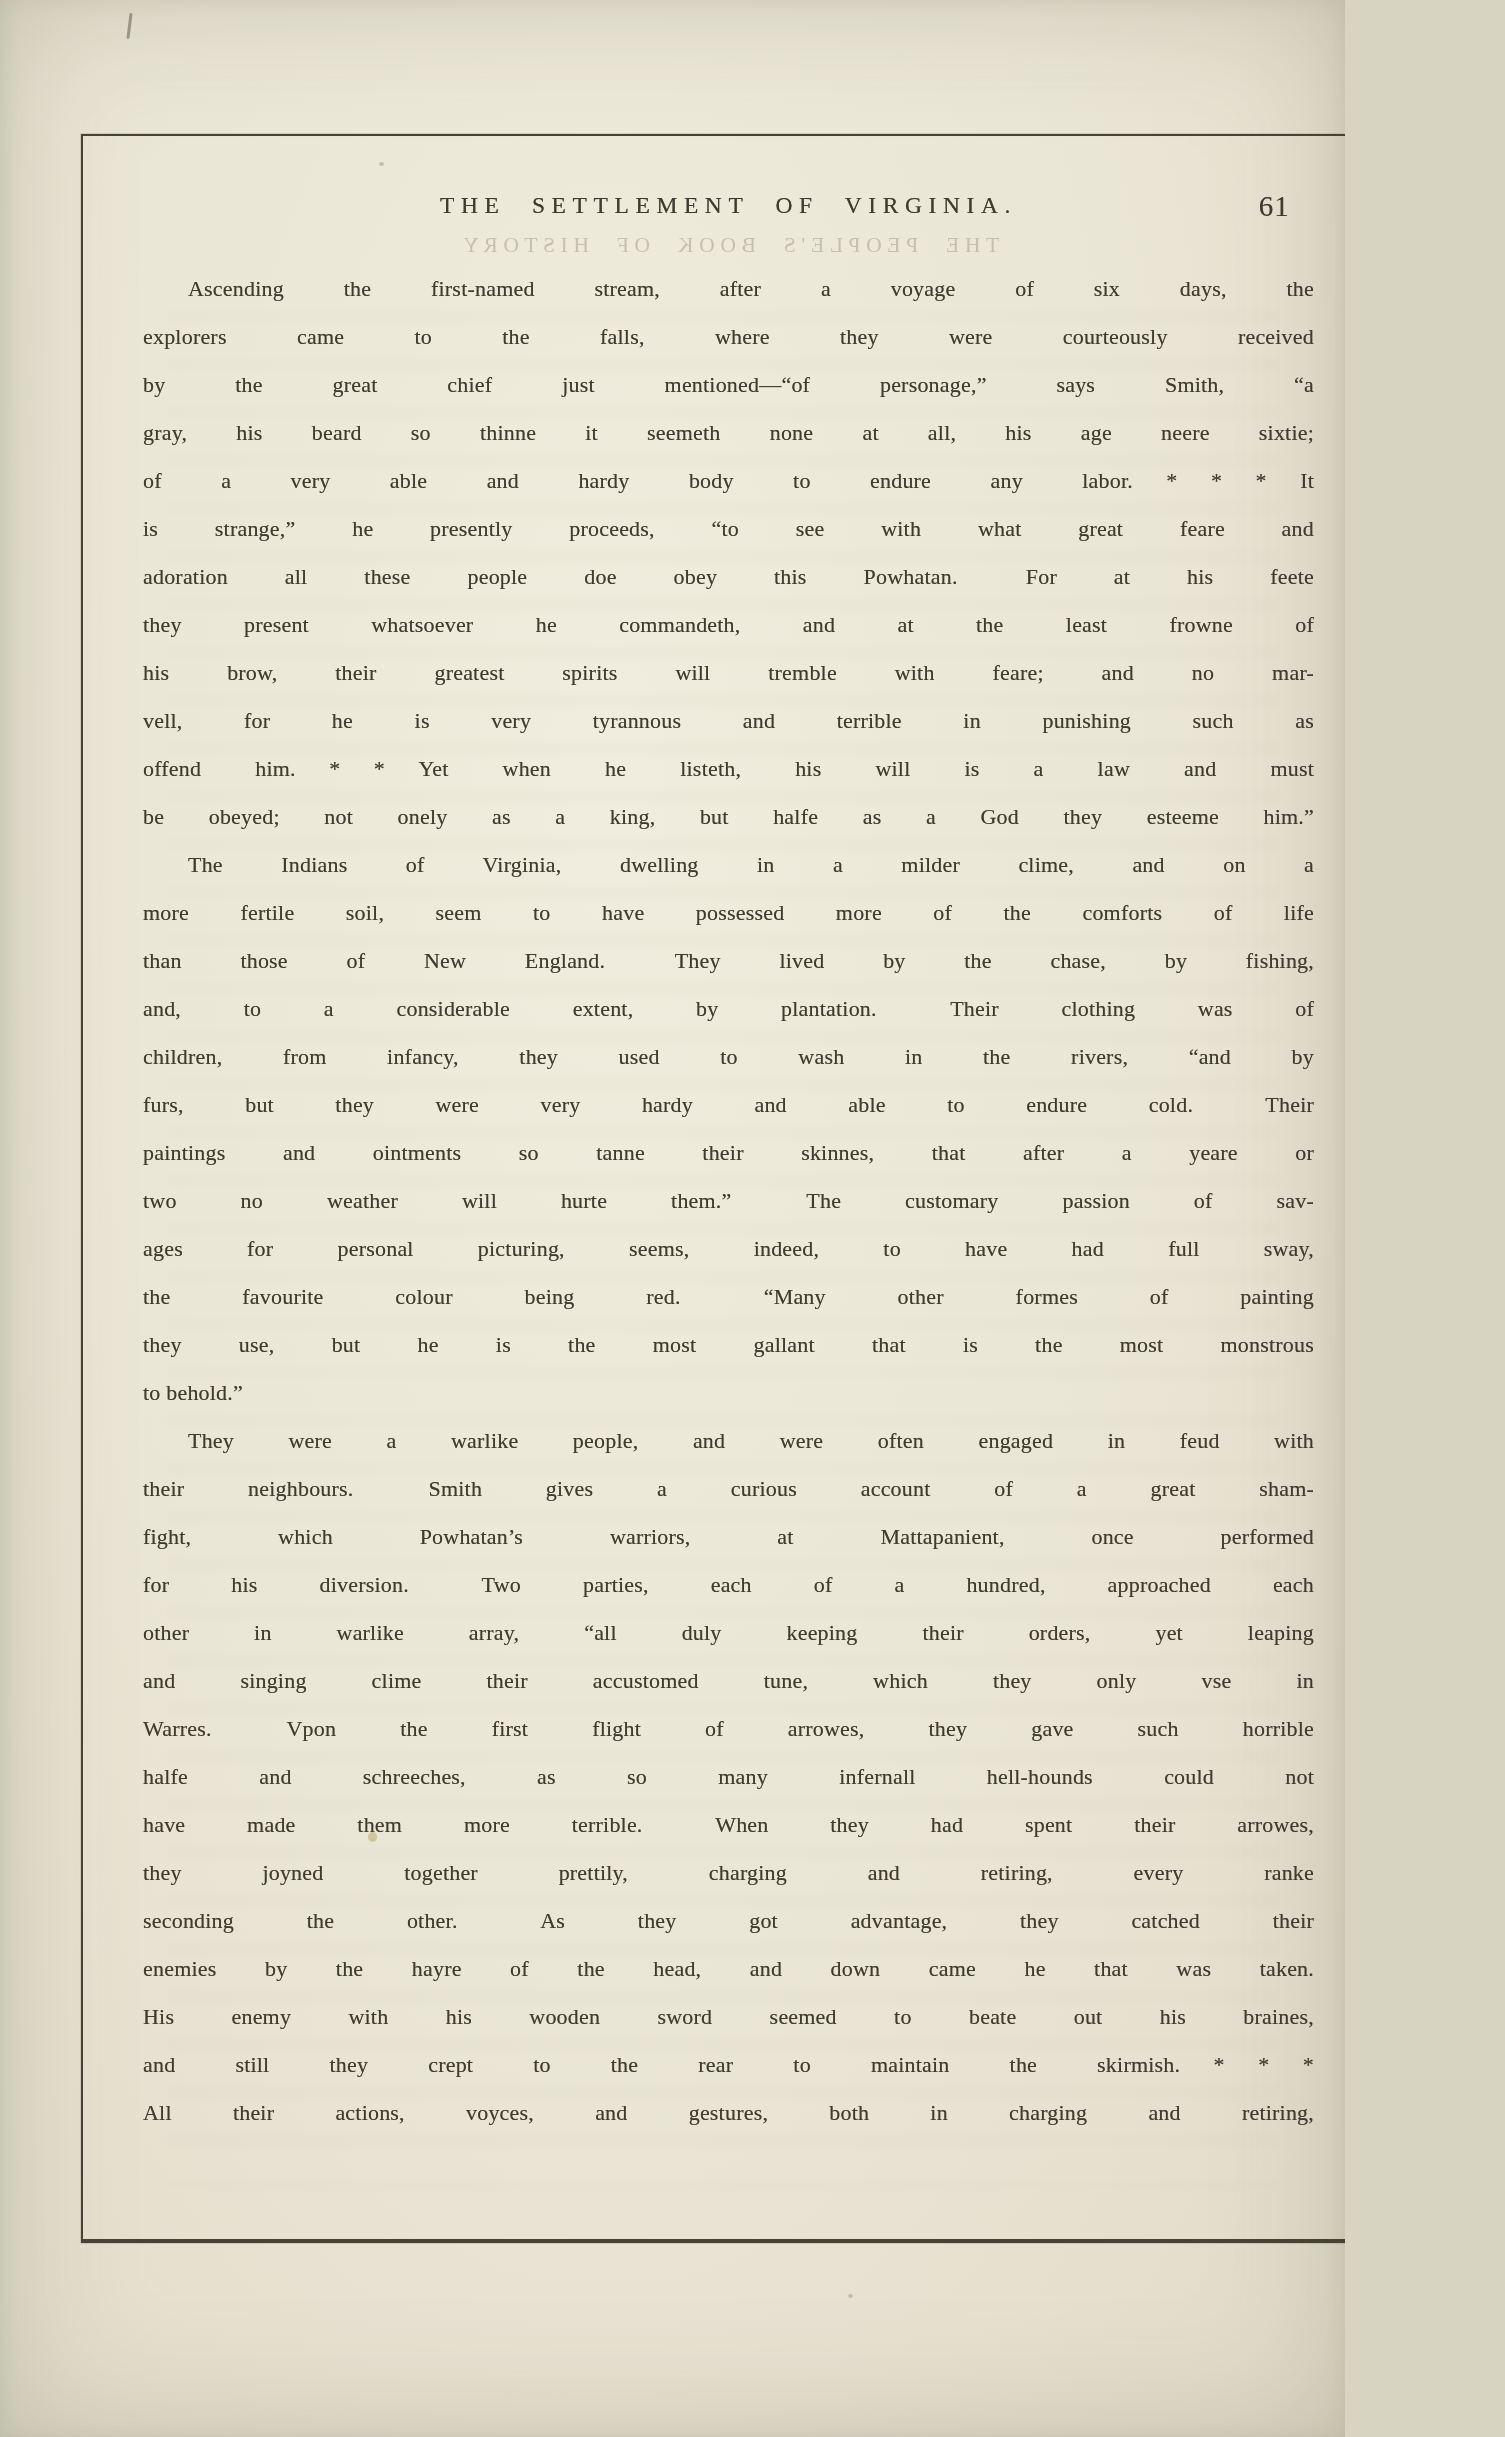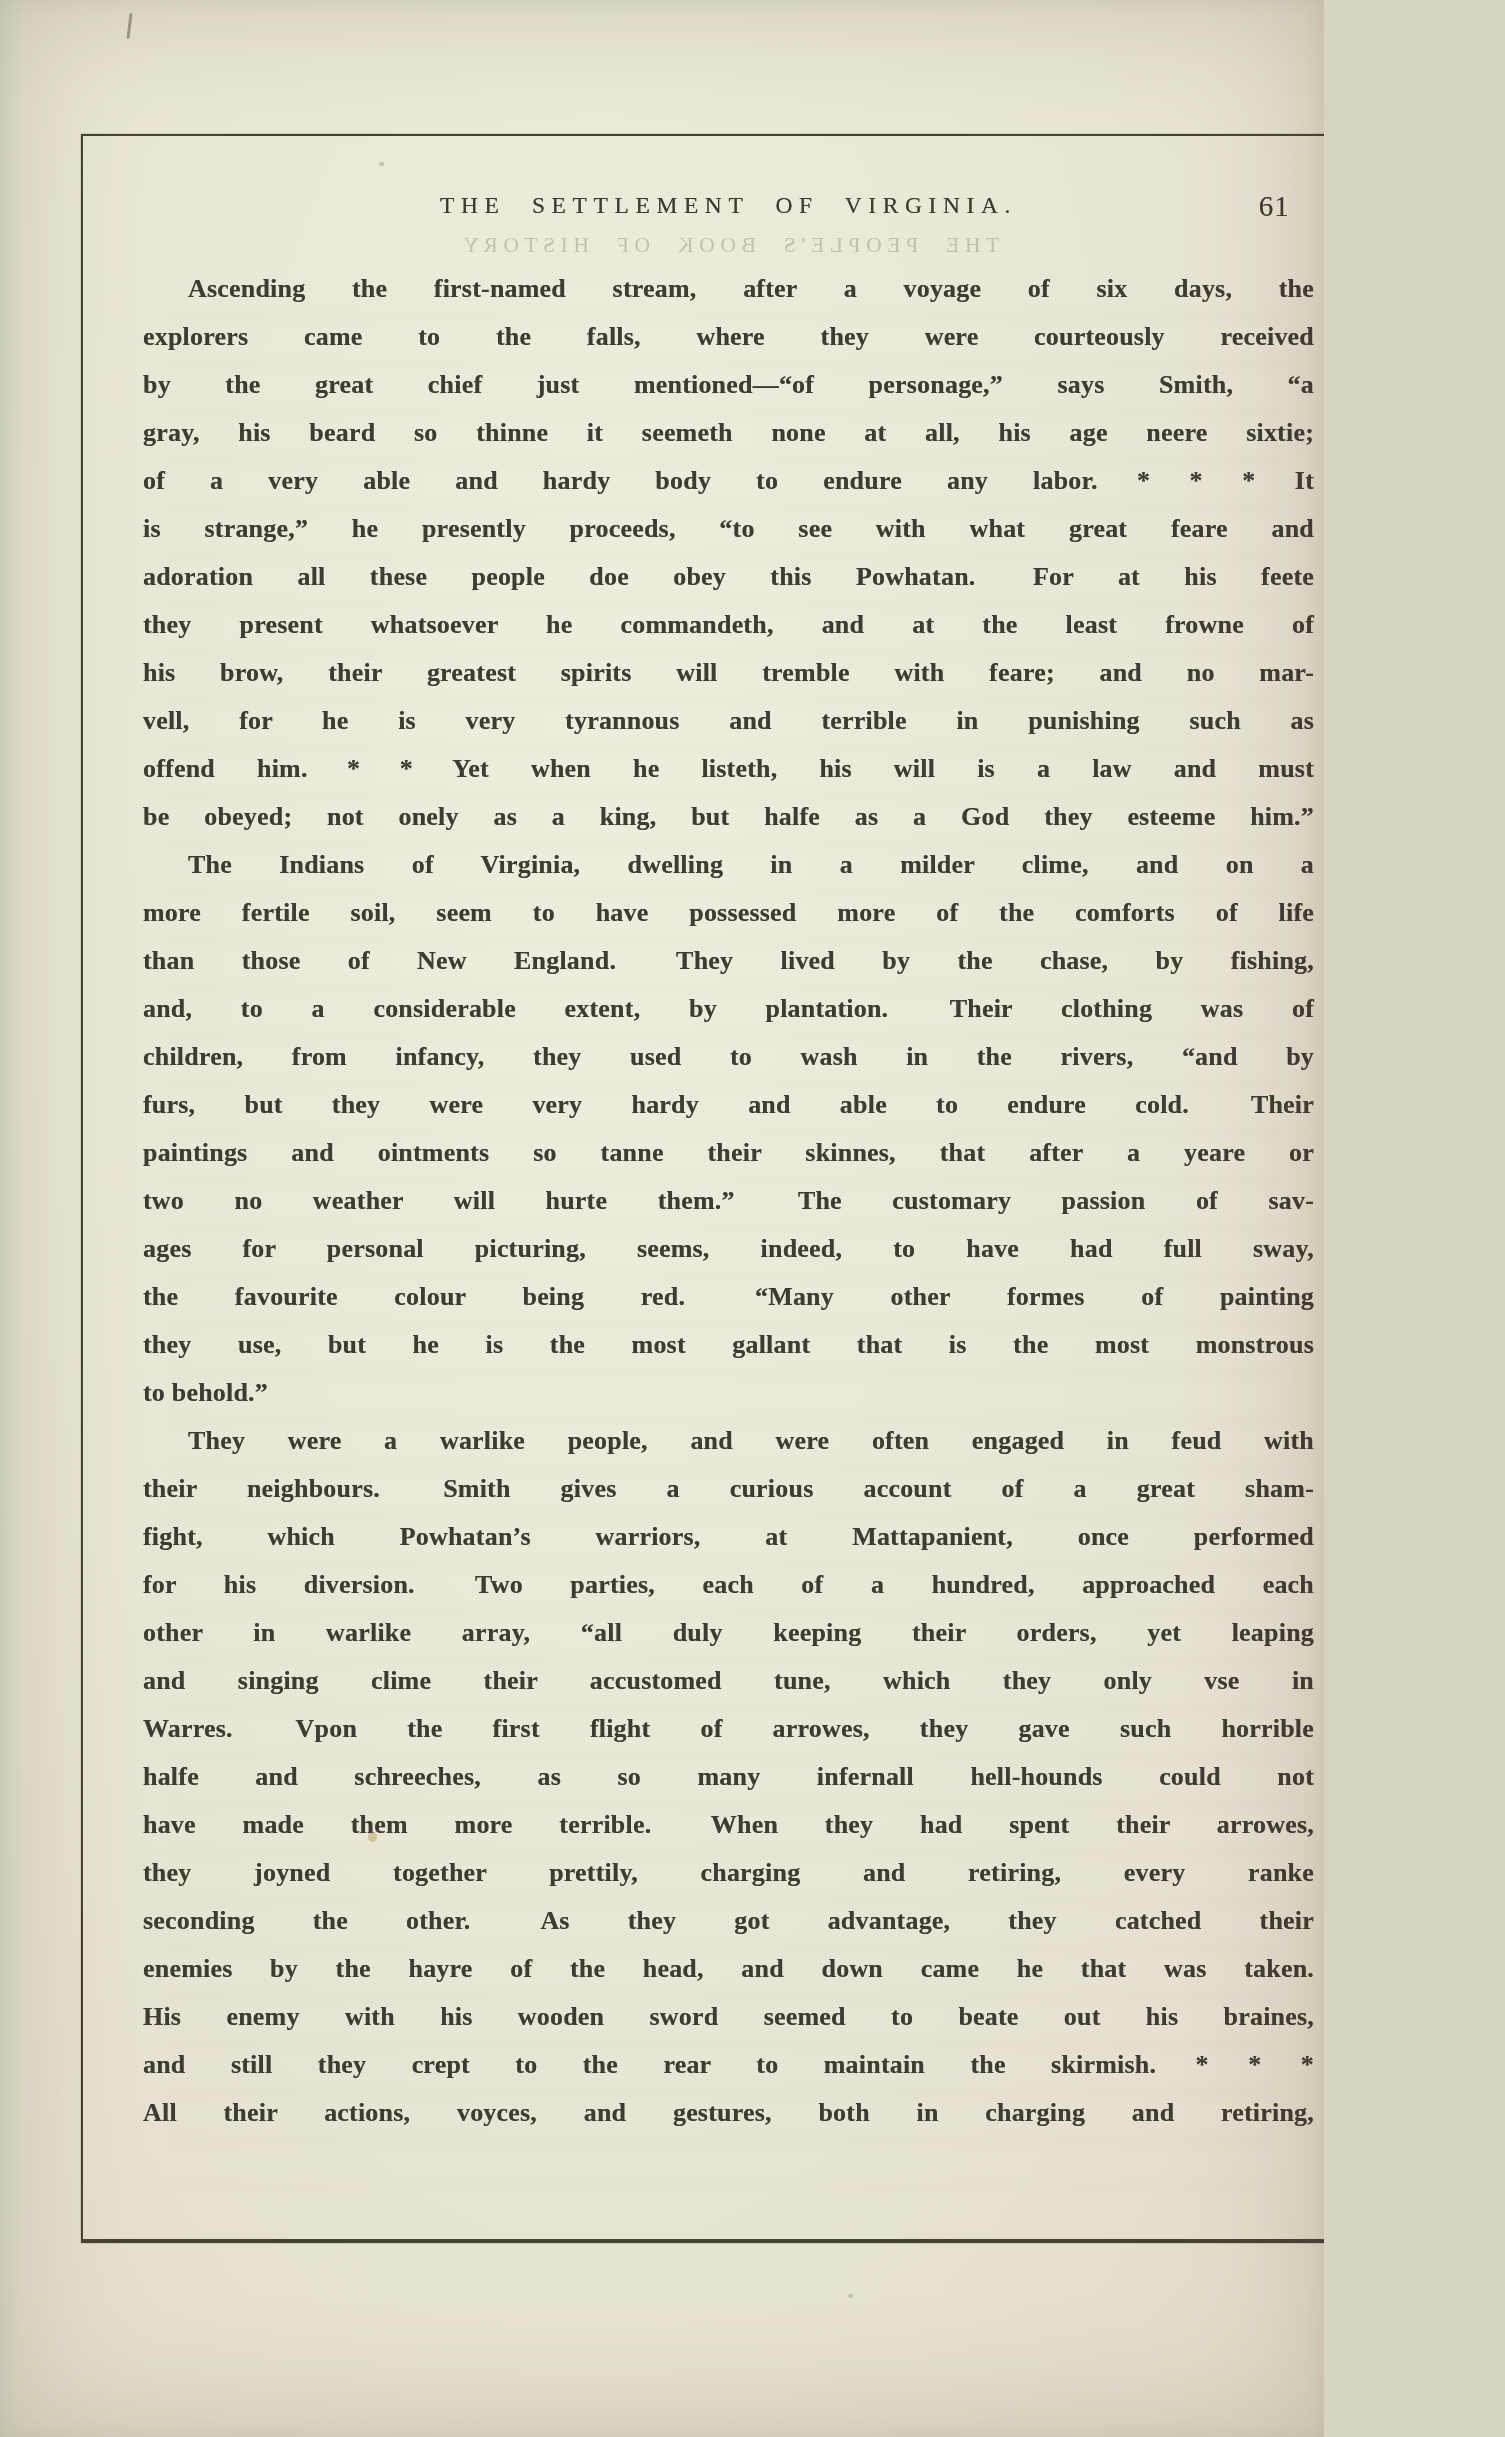--- a/index.html
+++ b/index.html
@@ -7,20 +7,21 @@
   }
   html,body{margin:0;padding:0;}
   body{width:1506px;height:2438px;background:#d8d4c2;font-family:"Liberation Serif","DejaVu Serif",serif;}
   .scan{
     position:relative;width:1324px;height:2438px;overflow:hidden;
     background:
       linear-gradient(90deg, rgba(214,224,203,.55) 0px, rgba(214,224,203,0) 24.4px),
       linear-gradient(270deg, rgba(226,216,196,.5) 0px, rgba(226,216,196,0) 38px),
       radial-gradient(ellipse at 45% 32%, #f0edde 0%, var(--paper) 52%, #e0dbc8 100%);
     box-shadow: inset 0 0 132px rgba(120,112,90,.28), inset 0 0 19px rgba(125,118,95,.12);
+    padding-left: 21px;
   }
   
   .frame{
     position:absolute;left:81px;top:134px;width:1275px;height:2109px;
     border-style:solid;border-color:var(--frame);
     border-width:2.8px 1.9px 4.7px 2.8px;
     box-sizing:border-box;
     box-shadow: 0 0 0 0.9px rgba(70,66,52,.15);
   }
   .running-head{position:absolute;left:143px;top:192px;width:1171px;height:39px;text-align:center;}
@@ -33,23 +34,22 @@
     text-shadow:0 0 0.5px rgba(55,50,40,.6);
   }
   
   .ghost-head{
     position:absolute;left:143px;top:233px;width:1171px;text-align:center;
     transform:scaleX(-1);color:var(--ghost);font-size:21.6px;letter-spacing:5.6px;word-spacing:11.3px;
     filter:blur(0.7px);
   }
   .body-text{
     position:absolute;left:143px;top:265px;width:1171px;color:var(--ink);
-    font-size:26px;line-height:48px;letter-spacing:0.2px;
+    font-size:22px;line-height:48px;letter-spacing:0.2px;
     text-shadow:0 0 0.5px rgba(58,53,43,.55);
-    font-weight:bold;
   }
   .line{text-align:justify;text-align-last:justify;height:48px;overflow:visible;}
   .line.indent{padding-left:45px;}
   .line.last-left{text-align-last:left;}
   
   .speck{position:absolute;background:rgba(86,82,68,.5);border-radius:1.9px;}
   .speck-stroke{left:128px;top:13px;width:2.8px;height:26px;transform:rotate(7deg);}
   .speck-dot-a{left:379px;top:162px;width:4.7px;height:3.8px;border-radius:50%;opacity:.55;}
   .speck-dot-b{left:848px;top:2294px;width:4.7px;height:3.8px;border-radius:50%;opacity:.5;}
   .speck-fleck{left:368px;top:1832px;width:8.5px;height:10.3px;border-radius:50%;

